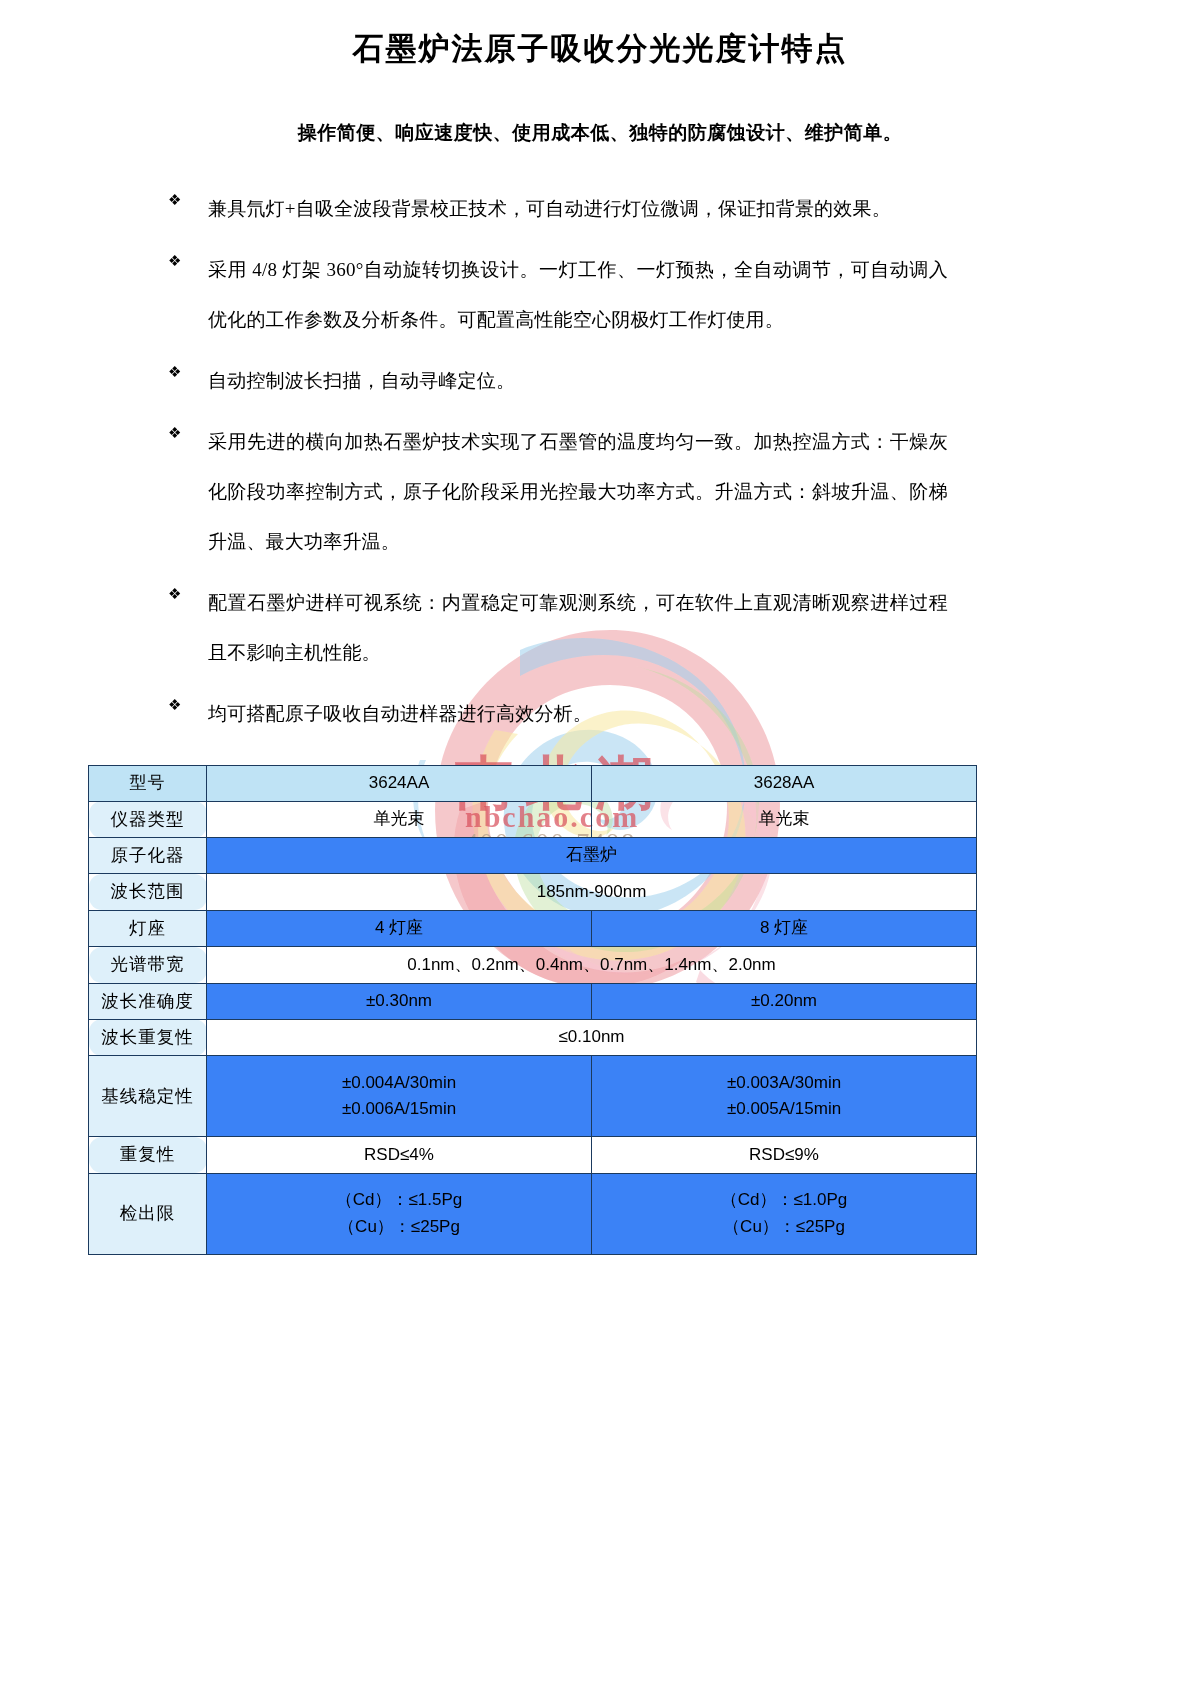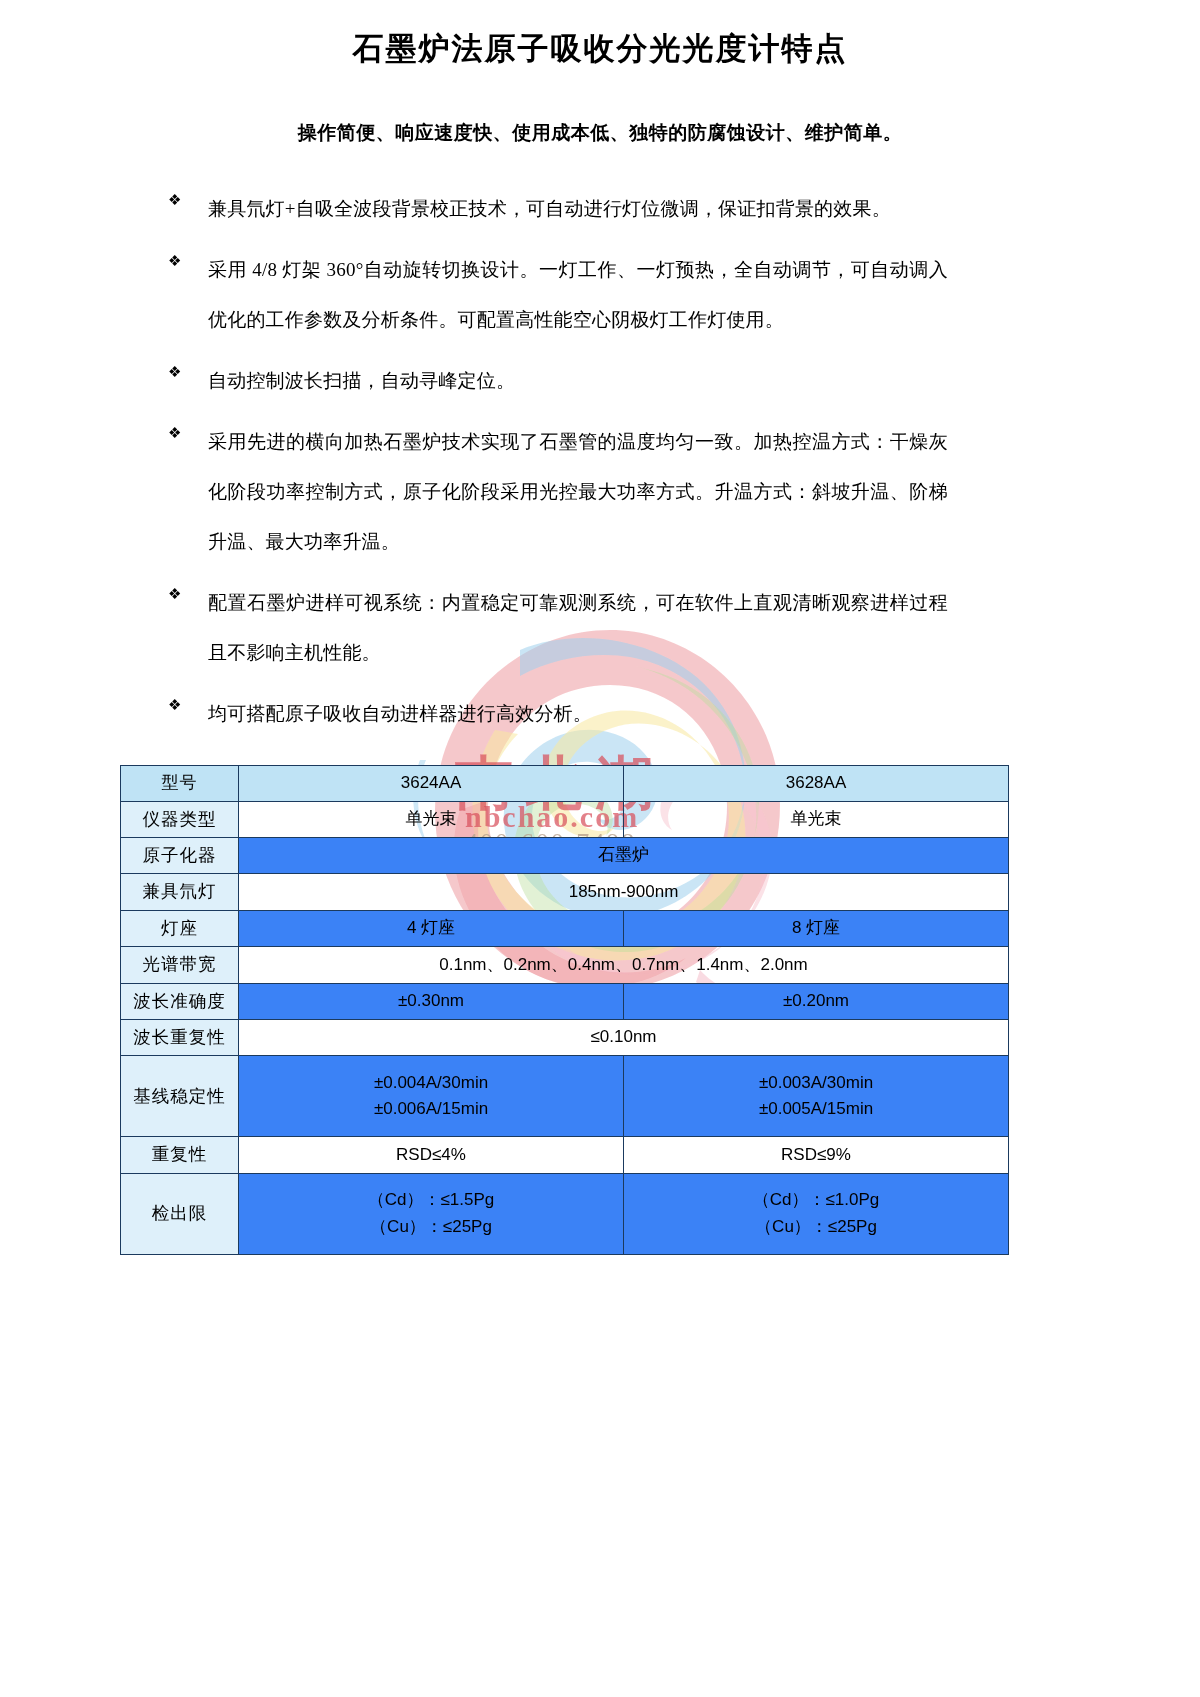--- a/index.html
+++ b/index.html
@@ -124,21 +124,21 @@
     max-width: 740px;
     text-align: justify;
     letter-spacing: 0.2px;
   }
 
   
   .spec-table-wrap {
     position: relative;
     z-index: 10;
     margin: 26px 0 0 0;
-    padding-left: 120px;
+    padding-left: 88px;
   }
   table.spec {
     border-collapse: collapse;
     width: 888px;
     table-layout: fixed;
     font-family: "Liberation Sans", "DejaVu Sans", sans-serif;
   }
   table.spec col.c-label { width: 118px; }
   table.spec col.c-a { width: 385px; }
   table.spec col.c-b { width: 385px; }
@@ -146,21 +146,21 @@
   table.spec td {
     border: 1px solid #1b3a5e;
     text-align: center;
     vertical-align: middle;
     font-size: 17px;
     padding: 5px 4px;
     background: transparent;
     line-height: 1.45;
   }
   table.spec tr.band-pale td { background: #3b82f6; }
-  table.spec tr.band-white td { background: transparent; }
+  table.spec tr.band-white td { background: transparent; border-radius: 13px; }
 
   table.spec td.label {
     background: #def0fa;
     font-size: 17.5px;
     letter-spacing: 1px;
   }
   table.spec tr.band-pale td.label { background: #def0fa; }
   table.spec tr.band-white td.label { background: #def0fa; }
 
   table.spec td.hdr {
@@ -260,21 +260,21 @@
           <td>单光束</td>
           <td>单光束</td>
         </tr>
 
         <tr class="band-pale">
           <td class="label">原子化器</td>
           <td colspan="2">石墨炉</td>
         </tr>
 
         <tr class="band-white">
-          <td class="label">兼具氘灯</td>
+          <td class="label">波长范围</td>
           <td colspan="2">185nm-900nm</td>
         </tr>
 
         <tr class="band-pale">
           <td class="label">灯座</td>
           <td>4 灯座</td>
           <td>8 灯座</td>
         </tr>
 
         <tr class="band-white">

